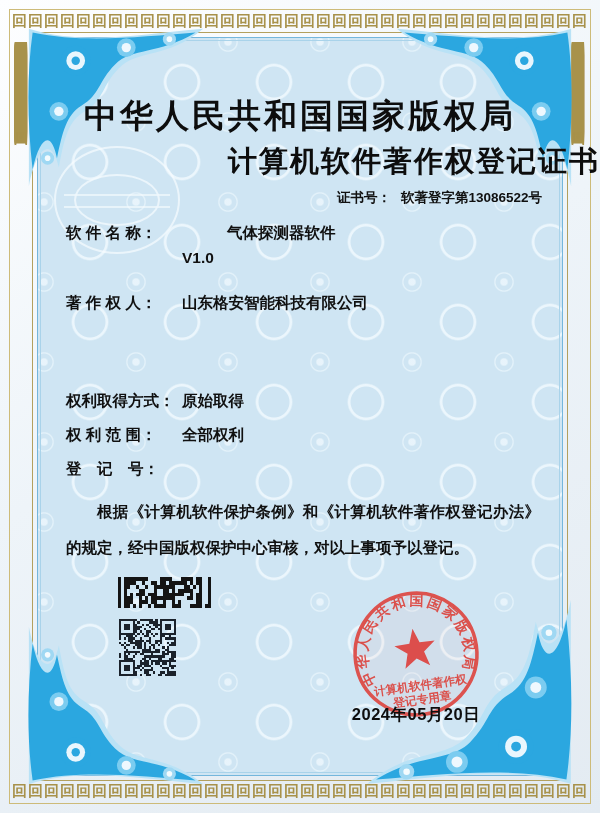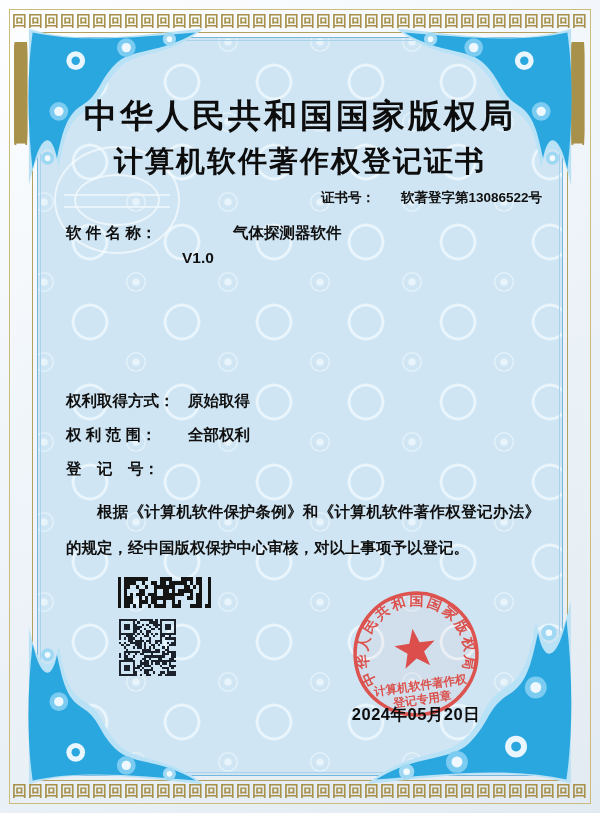--- a/index.html
+++ b/index.html
@@ -49,27 +49,27 @@
   }
   
   .corner{position:absolute;width:178px;height:178px;pointer-events:none;}
   .corner.tl{left:27px;top:27px;}
   .corner.tr{right:27px;top:27px;transform:scaleX(-1);}
   .corner.bl{left:27px;bottom:27px;transform:scaleY(-1);}
   .corner.br{right:27px;bottom:27px;width:208px;height:208px;transform:scale(-1,-1);}
   
   .title1{position:absolute;left:0;right:0;top:94px;text-align:center;
     font-size:33px;font-weight:bold;letter-spacing:3px;color:#0d0d0d;}
-  .title2{position:absolute;left:0;right:0;top:142px;text-align:center;
+  .title2{position:absolute;left:0;right:0;top:142px;text-align:right;
     font-size:29px;font-weight:bold;letter-spacing:2px;color:#0d0d0d;}
-  .certno{position:absolute;right:58px;top:189px;display:flex;gap:26px;
+  .certno{position:absolute;right:58px;top:189px;display:flex;gap:10px;
     font-size:13.5px;font-weight:bold;color:#101010;}
   .row{position:absolute;left:66px;display:flex;font-size:15.5px;font-weight:bold;color:#101010;}
   .row .lab{width:114px;}
-  .row .val{margin-left:8px;}
+  .row .val{margin-left:2px;}
   .r-name{top:223px;gap:45px;}
   .r-version{top:249px;left:182px;font-size:15.5px;font-weight:bold;position:absolute;}
   .r-holder{top:293px;}
   .r-acq{top:391px;}
   .r-scope{top:425px;}
   .r-reg{top:459px;}
   .statement{
     position:absolute;left:66px;top:494px;width:474px;
     font-size:15.5px;font-weight:bold;line-height:36px;color:#101010;
     text-indent:2em;text-align:justify;
@@ -175,20 +175,24 @@
     <span>证书号：</span>
     <span>软著登字第13086522号</span>
   </div>
 
   <div class="row r-name">
     <span class="lab">软 件 名 称：</span>
     <span class="val">气体探测器软件</span>
   </div>
   <div class="r-version">V1.0</div>
 
+  <div class="row r-holder">
+    <span class="lab">著 作 权 人：</span>
+    <span class="val">山东格安智能科技有限公司</span>
+  </div>
 
   <div class="row r-acq">
     <span class="lab">权利取得方式：</span>
     <span class="val">原始取得</span>
   </div>
 
   <div class="row r-scope">
     <span class="lab">权 利 范 围：</span>
     <span class="val">全部权利</span>
   </div>

